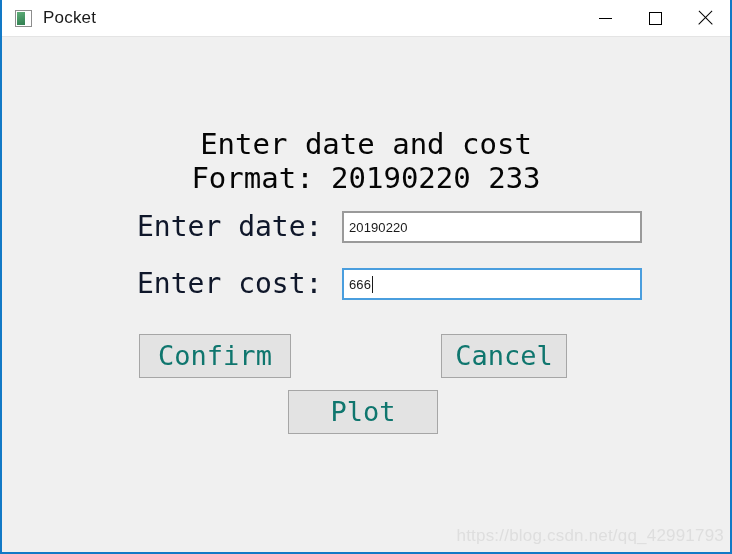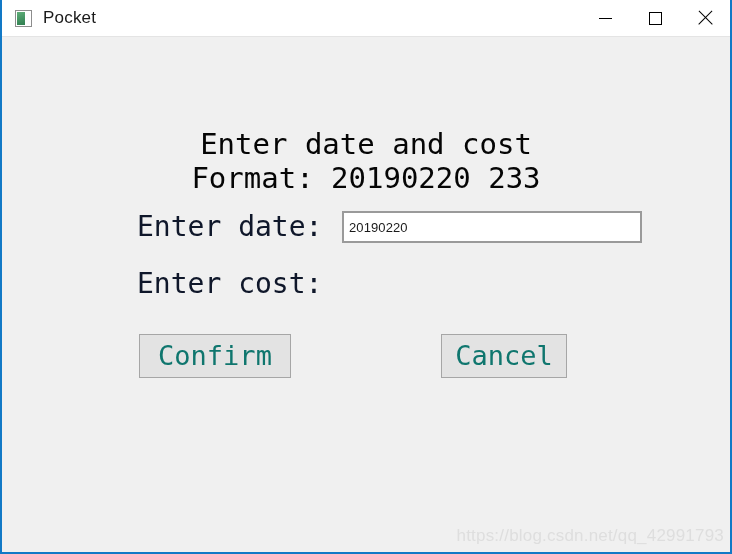--- a/index.html
+++ b/index.html
@@ -273,21 +273,26 @@
 
     <div class="row row-date">
       <div class="field-label">Enter date:</div>
       <div class="text-input unfocused">
         <span class="input-value">20190220</span>
       </div>
     </div>
 
     <div class="row row-cost">
       <div class="field-label">Enter cost:</div>
+      <div class="text-input focused">
+        <span class="input-value">666</span>
+        <span class="caret"></span>
+      </div>
     </div>
 
     <div class="btn btn-confirm">Confirm</div>
     <div class="btn btn-cancel">Cancel</div>
+    <div class="btn btn-plot">Plot</div>
 
     <div class="watermark">https://blog.csdn.net/qq_42991793</div>
 
   </div>
 </div>
 
 </body></html>

